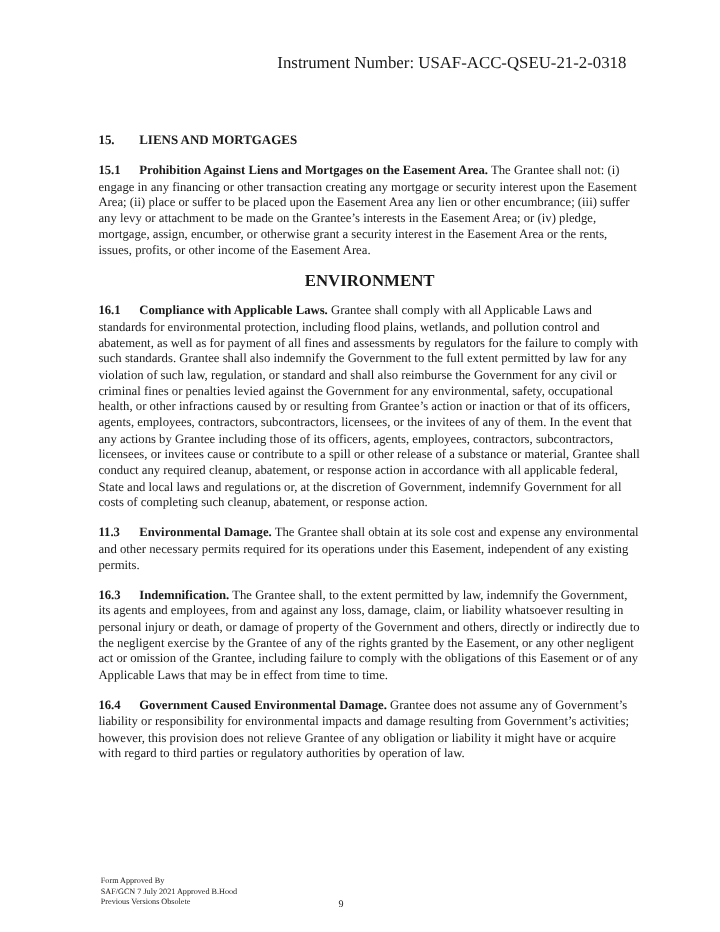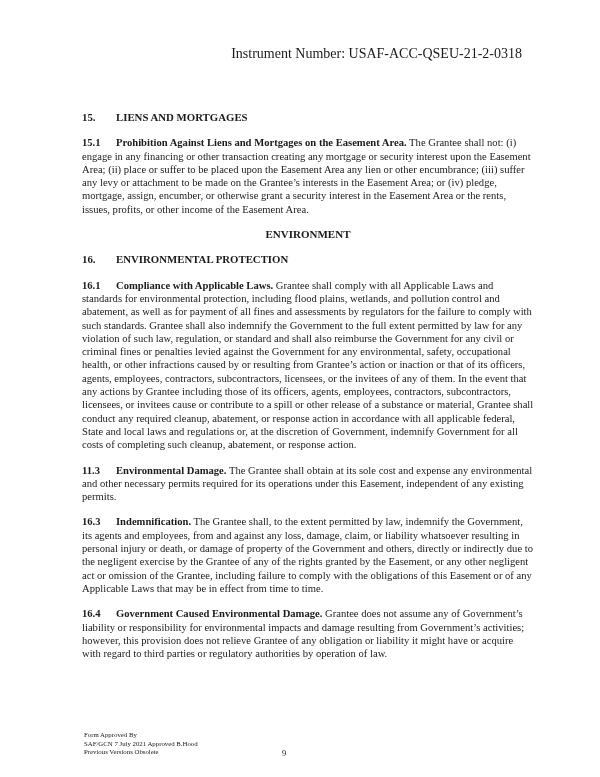--- a/index.html
+++ b/index.html
@@ -5,42 +5,39 @@
   html, body { margin: 0; padding: 0; background: #ffffff; }
   body { width: 600px; height: 777px; position: relative; overflow: hidden;
          font-family: "Liberation Serif", serif; color: #1a1a1a; }
   .instr { position: absolute; top: 46px; right: 78px; font-size: 14px; }
   .content { position: absolute; left: 82px; top: 94px; width: 452px; font-size: 10.6px; line-height: 13.3px; margin-top: 17px; }
   .heading { font-weight: bold; font-size: 10.8px; margin: 0 0 12px 0; }
   .heading .num { display: inline-block; width: 34px; }
   .para { margin: 0 0 12px 0; text-align: left; }
   .para .num { font-weight: bold; display: inline-block; width: 34px; }
   .para .title { font-weight: bold; }
-  .center-heading { text-align: center; font-weight: bold; font-size: 11px; margin: 0 0 12px 0; }
+  .center-heading { text-align: center; font-weight: bold; font-size: 14px; margin: 0 0 12px 0; }
   .footer { position: absolute; left: 84px; top: 731px; font-size: 6.8px; line-height: 8.6px; }
   .page-num { position: absolute; left: 282px; top: 749px; font-size: 8.4px; }
 </style>
 </head>
 <body>
 
 <div class="instr">Instrument Number: USAF-ACC-QSEU-21-2-0318</div>
 
 <div class="content">
   <div class="heading">
     <span class="num">15.</span><span>LIENS AND MORTGAGES</span>
   </div>
   <div class="para">
     <span class="num">15.1</span><span class="title">Prohibition Against Liens and Mortgages on the Easement Area.</span><span> The Grantee shall not: (i) engage in any financing or other transaction creating any mortgage or security interest upon the Easement Area; (ii) place or suffer to be placed upon the Easement Area any lien or other encumbrance; (iii) suffer any levy or attachment to be made on the Grantee’s interests in the Easement Area; or (iv) pledge, mortgage, assign, encumber, or otherwise grant a security interest in the Easement Area or the rents, issues, profits, or other income of the Easement Area.</span>
   </div>
 
   <div class="center-heading">ENVIRONMENT</div>
 
-  <div class="heading">
-    <span class="num">16.</span><span>ENVIRONMENTAL PROTECTION</span>
-  </div>
   <div class="para">
     <span class="num">16.1</span><span class="title">Compliance with Applicable Laws.</span><span>  Grantee shall comply with all Applicable Laws and standards for environmental protection, including flood plains, wetlands, and pollution control and abatement, as well as for payment of all fines and assessments by regulators for the failure to comply with such standards.  Grantee shall also indemnify the Government to the full extent permitted by law for any violation of such law, regulation, or standard and shall also reimburse the Government for any civil or criminal fines or penalties levied against the Government for any environmental, safety, occupational health, or other infractions caused by or resulting from Grantee’s action or inaction or that of its officers, agents, employees, contractors, subcontractors, licensees, or the invitees of any of them.  In the event that any actions by Grantee including those of its officers, agents, employees, contractors, subcontractors, licensees, or invitees cause or contribute to a spill or other release of a substance or material, Grantee shall conduct any required cleanup, abatement, or response action in accordance with all applicable federal, State and local laws and regulations or, at the discretion of Government, indemnify Government for all costs of completing such cleanup, abatement, or response action.</span>
   </div>
   <div class="para">
     <span class="num">11.3</span><span class="title">Environmental Damage.</span><span>  The Grantee shall obtain at its sole cost and expense any environmental and other necessary permits required for its operations under this Easement, independent of any existing permits.</span>
   </div>
   <div class="para">
     <span class="num">16.3</span><span class="title">Indemnification.</span><span>  The Grantee shall, to the extent permitted by law, indemnify the Government, its agents and employees, from and against any loss, damage, claim, or liability whatsoever resulting in personal injury or death, or damage of property of the Government and others, directly or indirectly due to the negligent exercise by the Grantee of any of the rights granted by the Easement, or any other negligent act or omission of the Grantee, including failure to comply with the obligations of this Easement or of any Applicable Laws  that may be in effect from time to time.</span>
   </div>
   <div class="para">

